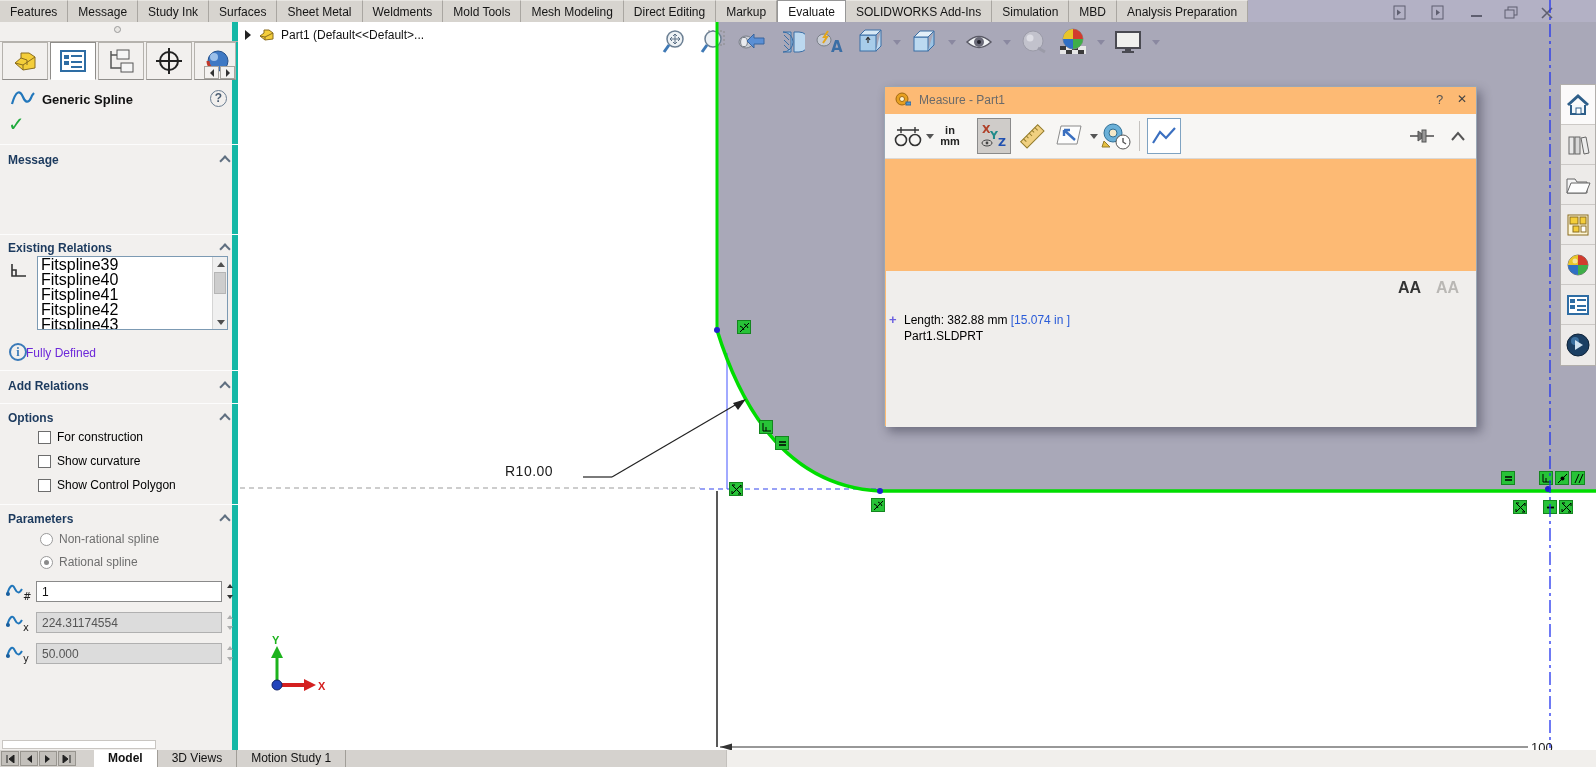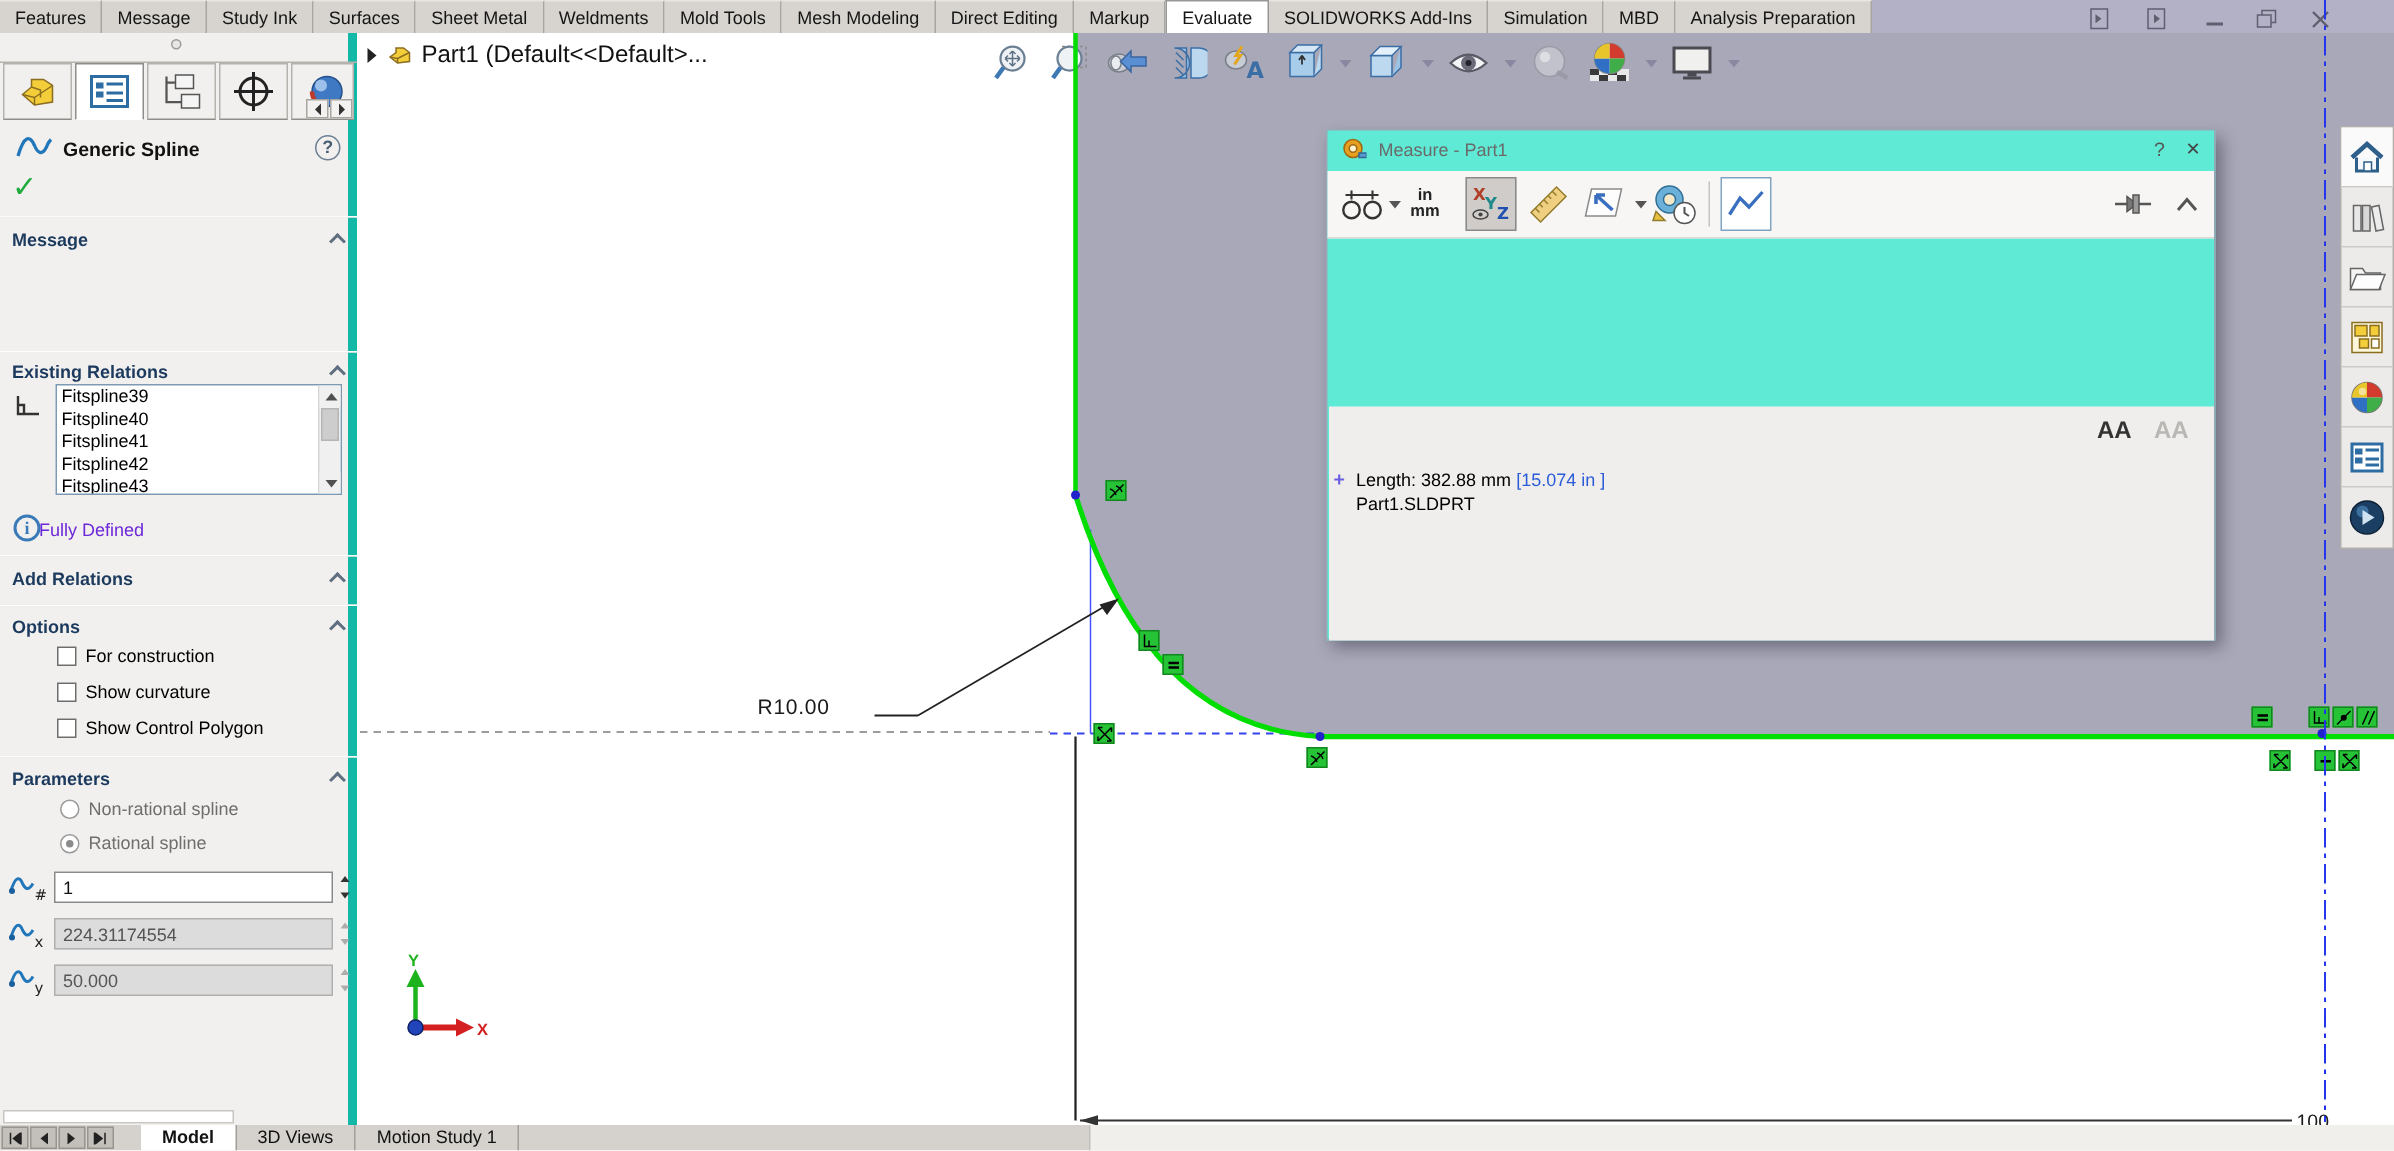--- a/index.html
+++ b/index.html
@@ -22,52 +22,52 @@
     border:1px solid #b5b2ad; border-bottom:1px solid #8f8d8a; display:flex; align-items:center; justify-content:center; }
   .ptab.active { background:#ffffff; border:1px solid #8f8d8a; border-bottom:1px solid #ffffff; }
   .sec-head { position:absolute; left:8px; font-weight:bold; color:#1c3a5e; font-size:12px; }
   .chev-up { width:8px; height:8px; border-top:2px solid #5f6f80; border-right:2px solid #5f6f80;
     transform:rotate(-45deg); display:inline-block; }
   .divider { position:absolute; left:0; width:238px; height:1px; background:#d4d1cd; border-bottom:1px solid #fcfcfc; }
   #msg-box { position:absolute; left:4px; top:150px; width:229px; height:58px; background:#ffffb8;
     border:1px solid #e4e49a; padding:4px 5px; font-size:11.5px; line-height:1.3; color:#111; }
   #rel-list { position:absolute; left:37px; top:234px; width:191px; height:74px; background:#fff;
     border:1px solid #7c9ab3; overflow:hidden; }
-  .rel-item { font-size:12px; padding:0 3px; line-height:15px; color:#000; white-space:nowrap; }
+  .rel-item { font-size:16px; padding:0 3px; line-height:15px; color:#000; white-space:nowrap; }
   #rel-scroll { position:absolute; right:0; top:0; width:15px; height:100%; background:#f0f0f0; border-left:1px solid #d5d5d5; }
   .scr-btn { width:15px; height:14px; background:#f0f0f0; display:flex; align-items:center; justify-content:center; }
   .tri-up { width:0;height:0;border-left:4px solid transparent;border-right:4px solid transparent;border-bottom:5px solid #505050; }
   .tri-dn { width:0;height:0;border-left:4px solid transparent;border-right:4px solid transparent;border-top:5px solid #505050; }
   .checkrow { position:absolute; left:38px; display:flex; align-items:center; gap:6px; }
   .cbox { width:13px; height:13px; background:#fff; border:1px solid #6d6d6d; }
   .radio { width:13px; height:13px; border-radius:50%; background:#fff; border:1px solid #9a9a9a; position:relative; }
   .radio.sel::after { content:""; position:absolute; left:3px; top:3px; width:5px; height:5px; border-radius:50%; background:#8b8b8b; }
   .spinfield { position:absolute; left:36px; width:186px; height:21px; border:1px solid #8a8a8a; background:#fff;
     font-size:12px; padding:3px 5px; color:#111; }
   .spinfield.dis { background:#dcdcdc; color:#555; border-color:#b0b0b0; }
   .spincol { position:absolute; left:224px; width:12px; height:21px; display:flex; flex-direction:column; justify-content:space-around; align-items:center; }
   .su { width:0;height:0;border-left:3px solid transparent;border-right:3px solid transparent;border-bottom:4px solid #333; }
   .sd { width:0;height:0;border-left:3px solid transparent;border-right:3px solid transparent;border-top:4px solid #333; }
   .spincol.dis .su { border-bottom-color:#adadad; } .spincol.dis .sd { border-top-color:#adadad; }
 
   
   #vp-base { position:absolute; top:22px; left:238px; width:1358px; height:728px; background:#ffffff; z-index:1; }
-  #feature-tree { position:absolute; top:28px; left:244px; z-index:2; display:flex; align-items:center; gap:6px; font-size:16px; color:#111; }
+  #feature-tree { position:absolute; top:28px; left:244px; z-index:2; display:flex; align-items:center; gap:6px; font-size:12px; color:#111; }
   #headsup { position:absolute; top:26px; left:658px; z-index:2; display:flex; align-items:center; gap:7px; }
   .hicon { width:32px; height:32px; display:flex; align-items:center; justify-content:center; }
   .caret { width:0;height:0;border-left:4px solid transparent;border-right:4px solid transparent;border-top:5px solid #8a88a0; margin-left:1px; }
   #sketch-svg { position:absolute; top:0; left:0; width:1596px; height:767px; z-index:3; pointer-events:none; }
   #centerline-svg { position:absolute; top:0; left:0; width:1596px; height:767px; z-index:8; pointer-events:none; }
   .badge { position:absolute; width:14px; height:14px; background:#27c337; z-index:4;
     display:flex; align-items:center; justify-content:center; border:1px solid #14861f; }
   #r10-label { position:absolute; left:505px; top:463px; z-index:3; font-size:14px; color:#1a1a1a; letter-spacing:.5px; }
   #dim100-label { position:absolute; left:1531px; top:740px; z-index:2; font-size:13px; color:#1a1a1a; }
 
   
-  #measure { position:absolute; left:884px; top:86px; width:593px; height:341px; background:#5eead4;
+  #measure { position:absolute; left:884px; top:86px; width:593px; height:341px; background:#fdba74;
     border:1px solid #9aa7b5; box-shadow:4px 5px 10px rgba(40,40,60,.45); z-index:6; }
   #m-title { position:absolute; top:0; left:0; right:0; height:26px; display:flex; align-items:center; padding-left:10px; gap:8px; }
   #m-title .t { font-size:12px; color:#6a6a6a; }
   #m-toolbar { position:absolute; top:27px; left:0; right:0; height:45px; background:#f7f6f4; border-bottom:1px solid #dbd8d5; }
   .mbtn { position:absolute; top:4px; width:34px; height:36px; display:flex; align-items:center; justify-content:center; }
   .mbtn.pressed { background:#cfccc9; border:1px solid #8a8a8a; }
   #m-list { position:absolute; left:6px; top:77px; width:579px; height:104px; background:#d9ebfb; border:1px solid #5a96d2;
     background-image:radial-gradient(#bcd6ec 1px, transparent 1.2px); background-size:7px 7px; }
   #m-sel-row { height:17px; background:#1f75d2; color:#fff; font-size:11.5px; padding:1px 4px; }
   #m-results { position:absolute; left:1px; top:184px; width:590px; height:156px; background:#f0eeec; }

